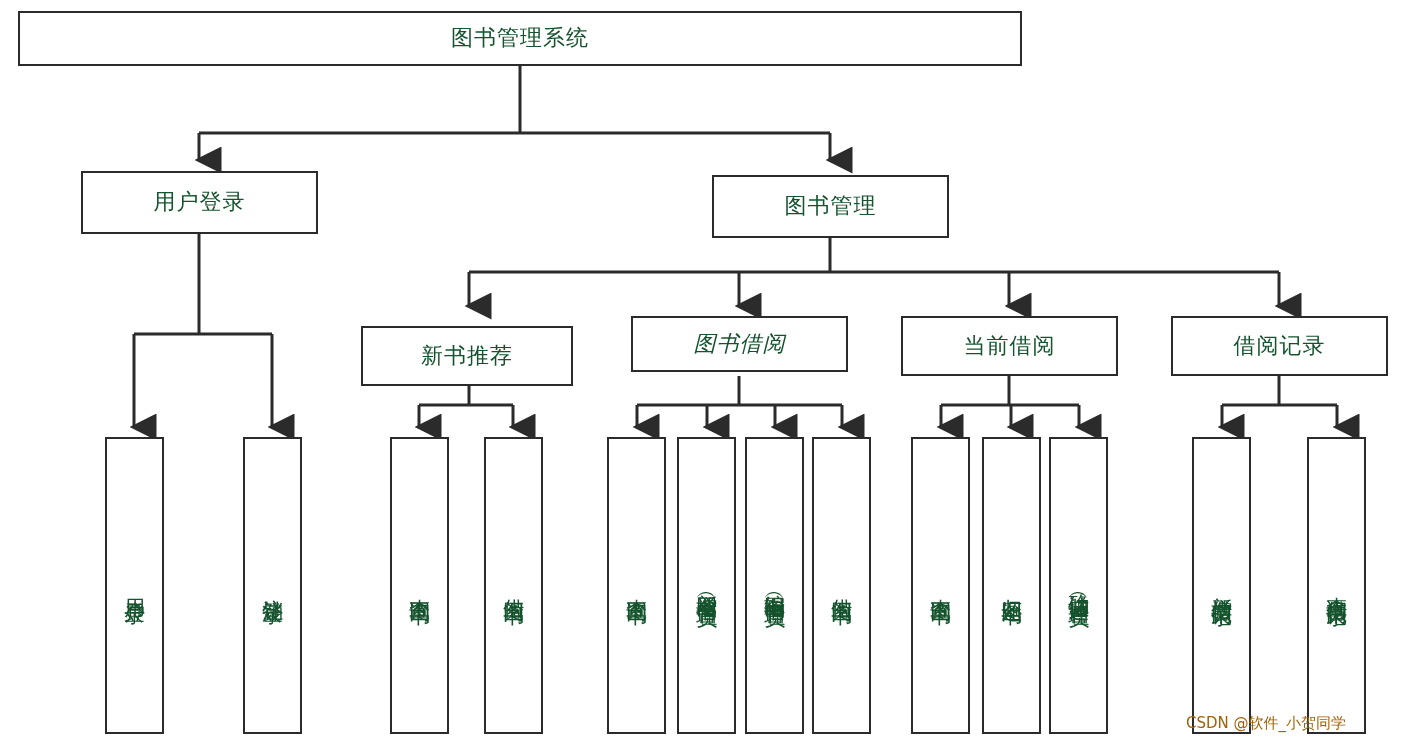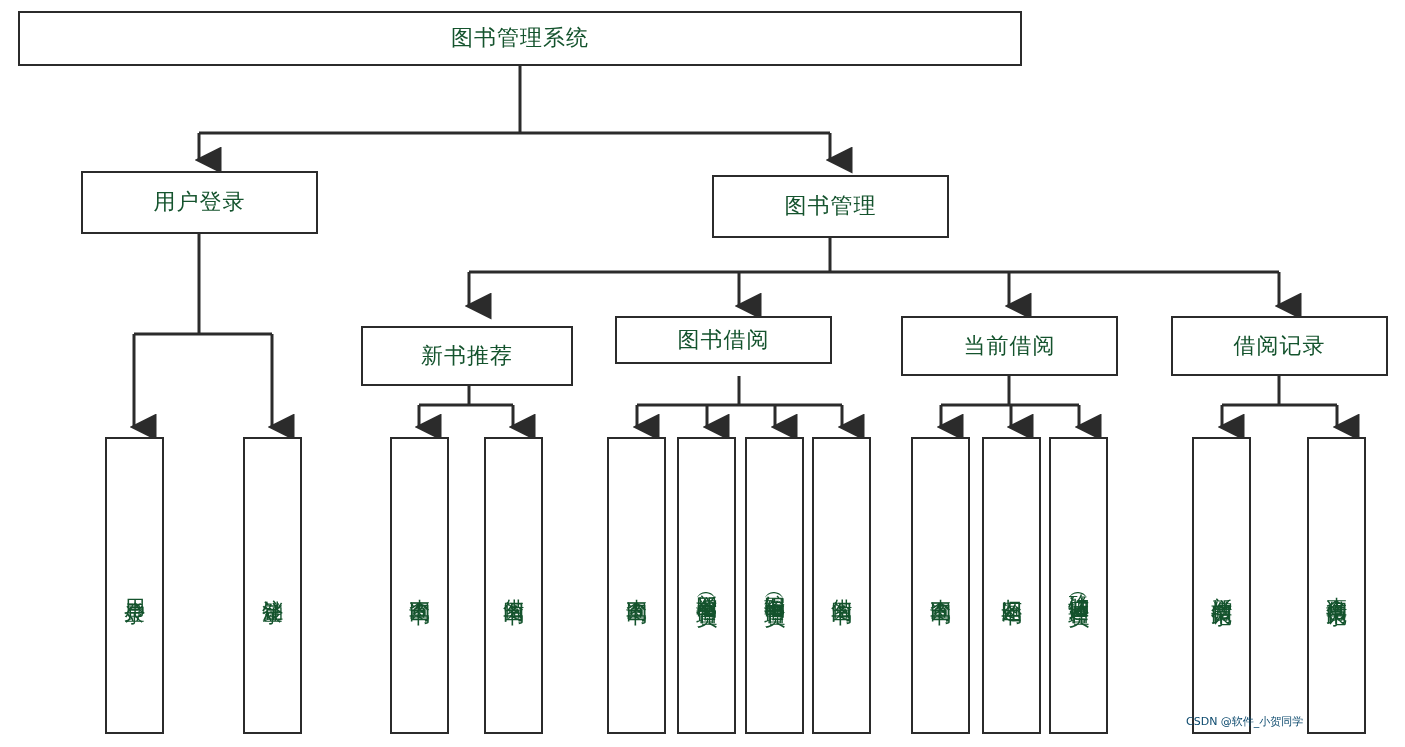--- a/index.html
+++ b/index.html
@@ -52,22 +52,22 @@
   }
   .node.vert .vlabel {
     writing-mode: vertical-rl;
     text-orientation: upright;
     display: block;
   }
   .watermark {
     position: absolute;
     left: 1186px;
     top: 714px;
-    font-size: 11px;
-    color: #0c4a6e;
+    font-size: 15px;
+    color: #a16207;
     white-space: nowrap;
     z-index: 3;
     font-family: "DejaVu Sans", sans-serif;
   }
 </style>
 </head>
 <body>
 
 <div id="canvas">
 
@@ -128,21 +128,21 @@
   <div class="node horiz" style="left:81px; top:171px; width:237px; height:63px;">
     <span>用户登录</span>
   </div>
   <div class="node horiz" style="left:712px; top:175px; width:237px; height:63px;">
     <span>图书管理</span>
   </div>
 
   <div class="node horiz" style="left:361px; top:316px; width:212px; height:60px;margin-top:10px;">
     <span>新书推荐</span>
   </div>
-  <div class="node horiz" style="left:615px; top:316px; width:217px; height:48px;">
+  <div class="node horiz" style="left:631px; top:316px; width:217px; height:56px;font-style:italic;">
     <span>图书借阅</span>
   </div>
   <div class="node horiz" style="left:1171px; top:316px; width:217px; height:60px;">
     <span>借阅记录</span>
   </div>
   <div class="node horiz" style="left:901px; top:316px; width:217px; height:60px;">
     <span>当前借阅</span>
   </div>
 
   <div class="node vert" style="left:105px; top:437px; width:59px; height:297px;">

